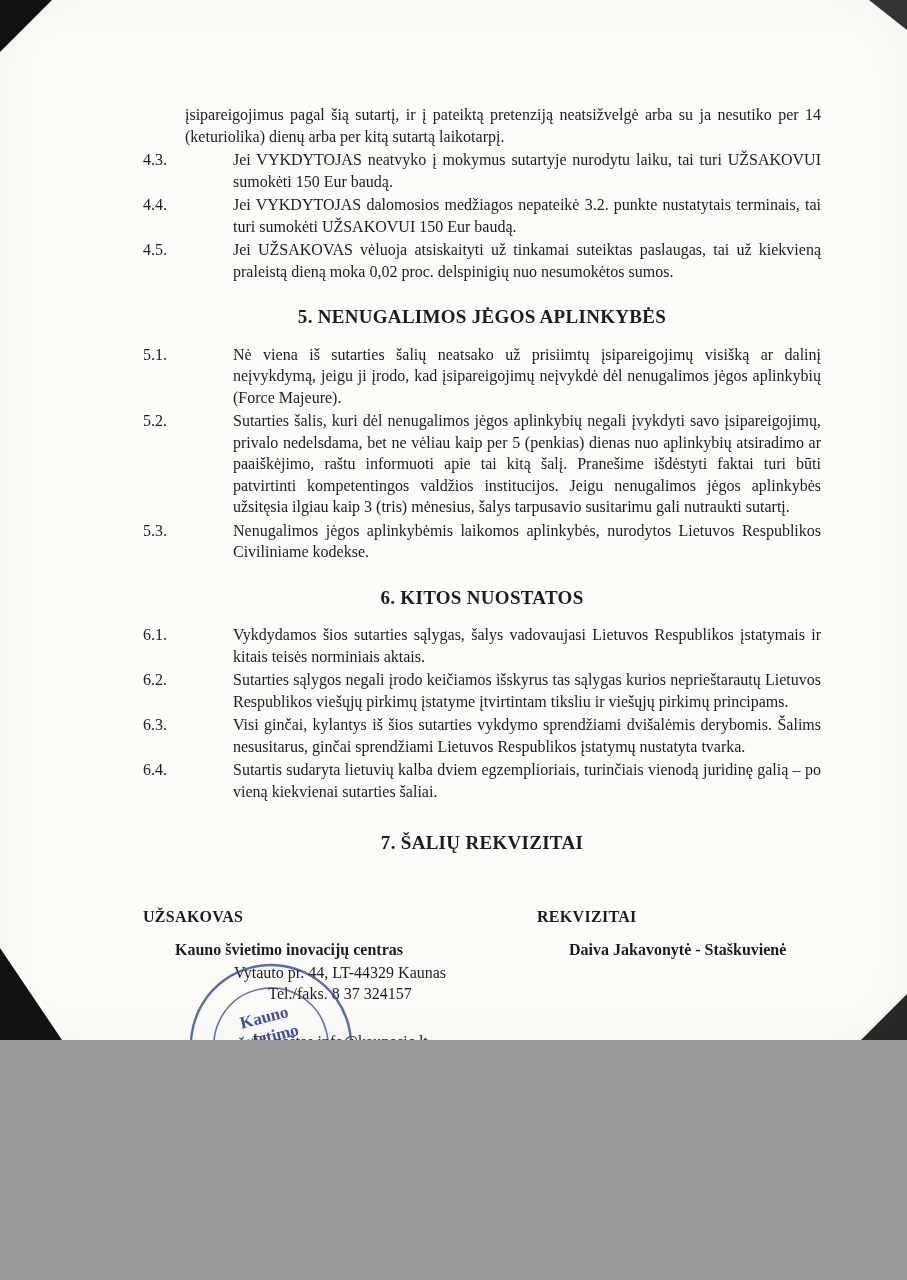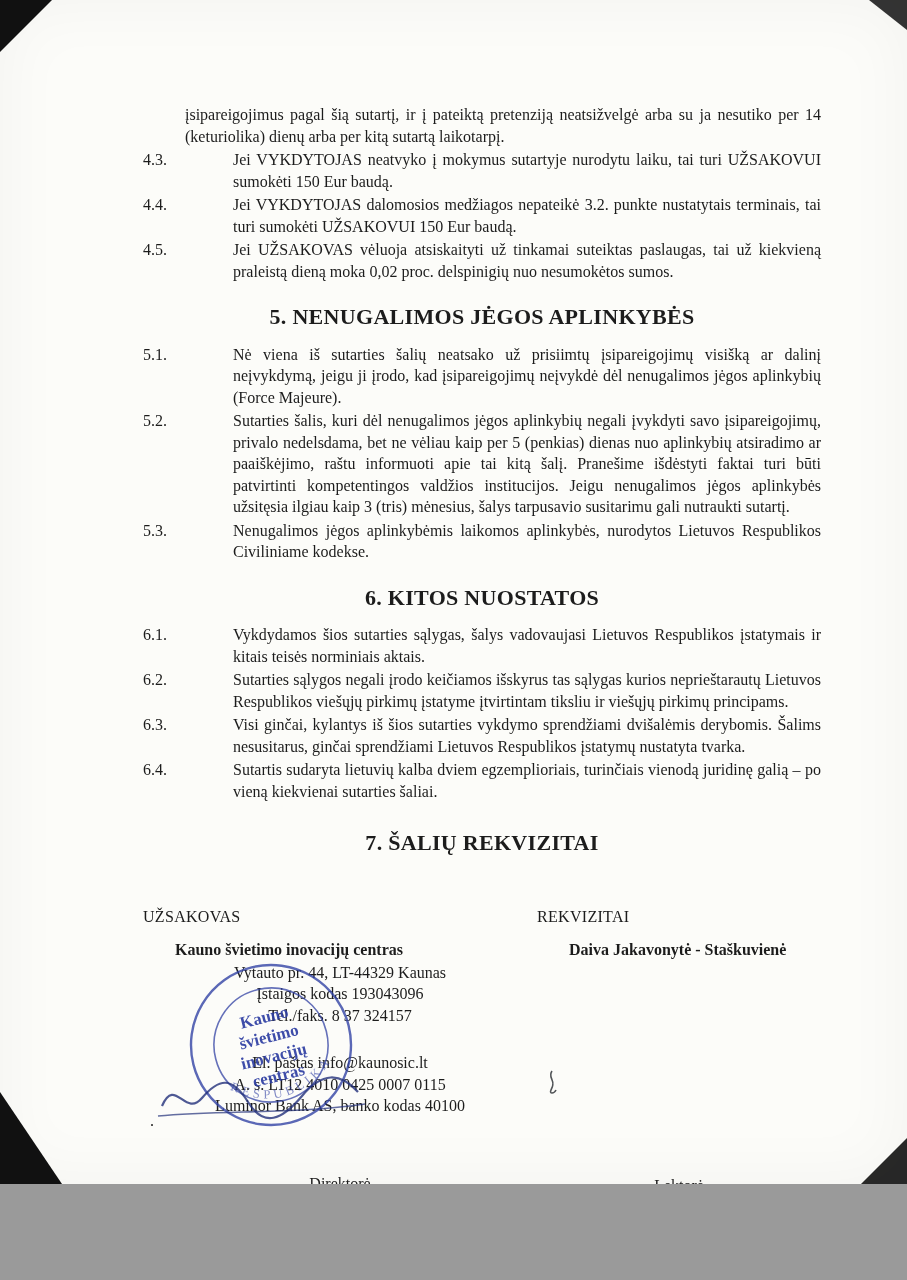--- a/index.html
+++ b/index.html
@@ -1,18 +1,18 @@
 <!DOCTYPE html>
 <html><head>
 <meta charset="utf-8">
 <style>
   html,body{margin:0;padding:0;background:#9a9a9a;}
   .page{
     position:relative;
-    width:907px;height:1184px;
+    width:907px;height:1040px;
     margin:0 auto;
     background:#fcfcf9;
     overflow:hidden;
     font-family:"Liberation Serif","DejaVu Serif",serif;
     color:#1c1c1c;
     box-shadow:inset 0 0 70px rgba(0,0,0,0.045);
   }
   
   .corner{position:absolute;background:#111;}
   .corner.tl{left:0;top:0;width:52px;height:52px;clip-path:polygon(0 0,100% 0,0 100%);}
@@ -21,29 +21,29 @@
   .corner.br{right:0;bottom:0;width:46px;height:46px;clip-path:polygon(100% 0,100% 100%,0 100%);opacity:.9;}
 
   .content{position:absolute;left:143px;top:104px;width:678px;font-size:16px;line-height:21.5px;}
 
   .cont-par{margin:0 0 2px 42px;text-align:justify;}
   .clause{display:flex;margin:0 0 2px 0;}
   .clause .num{flex:0 0 42px;}
   .clause .txt{flex:1;text-align:justify;margin-left:48px;}
 
   h3.sec{
-    text-align:center;font-size:22px;font-weight:bold;
+    text-align:center;font-size:19px;font-weight:bold;
     letter-spacing:.3px;margin:24px 0 16px 0;
   }
   h3.sec7{margin-top:30px;margin-bottom:0;}
 
   .parties{display:flex;margin-top:52px;}
   .party-left{flex:0 0 394px;}
   .party-right{flex:1;}
-  .party .role{font-weight:normal;letter-spacing:.3px;margin-bottom:12px;}
+  .party .role{font-weight:bold;letter-spacing:.3px;margin-bottom:12px;}
   .party .pname{font-weight:bold;margin-bottom:1px;margin-left:32px;}
   .party .line{margin:0;text-align:center;}
   .gap26{height:26px;}
   .sig{margin-top:56px;}
   .sig-right{margin-top:214px;}
   .sig .line{margin:0;}
 
   .stray-dot{position:absolute;left:150px;top:1112px;font-size:16px;}
 
   
@@ -125,21 +125,20 @@
     </div>
 
     <h3 class="sec sec7">7. ŠALIŲ REKVIZITAI</h3>
 
     <div class="parties">
 
       <div class="party party-left">
         <div class="role">UŽSAKOVAS</div>
         <div class="pname">Kauno švietimo inovacijų centras</div>
         <div class="line">Vytauto pr. 44, LT-44329 Kaunas</div>
-        <div class="line">Įstaigos kodas 193043096</div>
         <div class="line">Tel./faks. 8 37 324157</div>
         <div class="gap26"></div>
         <div class="line">El. paštas info@kaunosic.lt</div>
         <div class="line">A. s. LT12 4010 0425 0007 0115</div>
         <div class="line">Luminor Bank AS, banko kodas 40100</div>
         <div class="sig">
           <div class="line">Direktorė</div>
         </div>
       </div>
 

